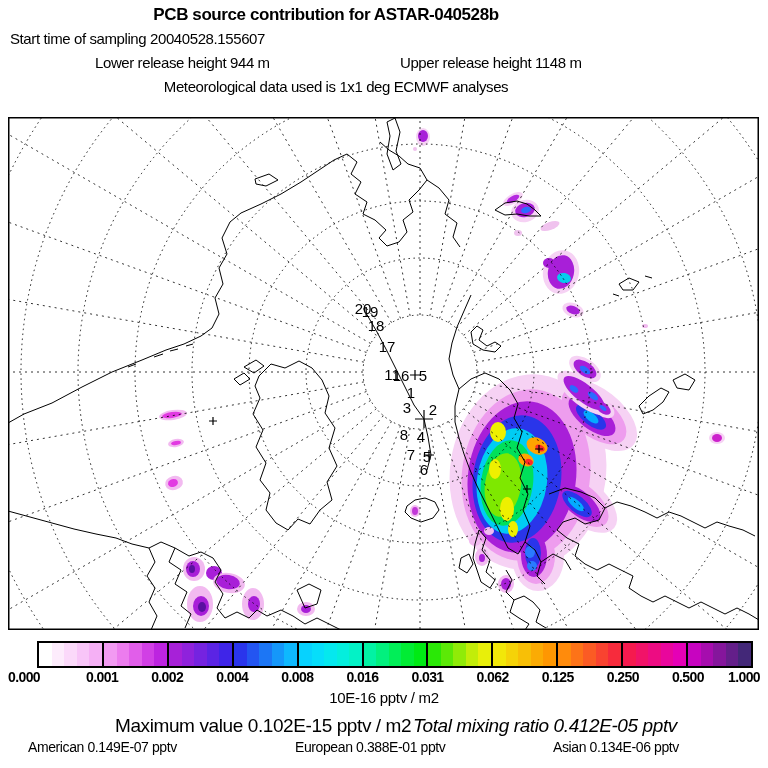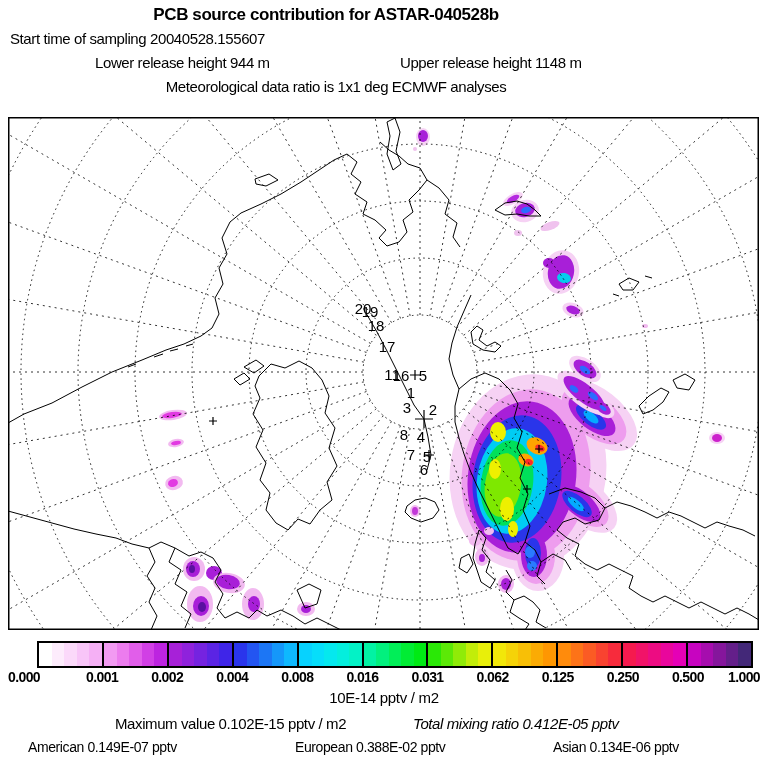--- a/index.html
+++ b/index.html
@@ -15,38 +15,38 @@
   #row4{top:78px;left:0;width:672px;text-align:center;font-size:15px;}
   #map{top:117px;left:8px;}
   #cbar{top:641px;left:37px;width:716px;height:27px;display:flex;
         border:2px solid #000;box-sizing:border-box;}
   .cbseg{flex:1 1 0;border-left:2px solid #000;}
   .cbseg:first-child{border-left:none;}
   #cbticks{top:669px;left:0;width:648px;height:17px;}
   #cbticks span{position:absolute;transform:translateX(-50%);
         font-size:14px;font-weight:bold;letter-spacing:-0.6px;white-space:nowrap;}
   #cbunit{top:689px;left:0;width:768px;text-align:center;font-size:15px;letter-spacing:-0.3px;}
-  #stats{top:715px;left:0;width:633px;height:18px;font-size:15px;}
+  #stats{top:715px;left:0;width:633px;height:18px;font-size:19px;}
   #stats .a{left:115px;} #stats .b{left:413px;font-style:italic;}
   #regions{top:739px;left:0;width:768px;height:16px;font-size:14px;}
   #regions .a{left:28px;} #regions .b{left:295px;} #regions .c{left:553px;}
   svg text{font-family:"Liberation Sans",sans-serif;}
 </style>
 </head>
 <body>
 
 <div id="title" class="abs hdr">PCB source contribution for ASTAR-040528b</div>
 <div id="row2" class="abs">
   <span class="abs hdr a">Start time of sampling 20040528.155607</span>
 </div>
 <div id="row3" class="abs">
   <span class="abs hdr a">Lower release height  944 m</span>
   <span class="abs hdr b">Upper release height 1148 m</span>
 </div>
-<div id="row4" class="abs hdr">Meteorological data ratio is 1x1 deg ECMWF analyses</div>
+<div id="row4" class="abs hdr">Meteorological data used is 1x1 deg ECMWF analyses</div>
 
 <svg id="map" class="abs" width="751" height="513" viewBox="0 0 751 513">
   <g id="plume">
       <ellipse fill="#f6d2f4" cx="520" cy="355" rx="78" ry="98" transform="rotate(8 520 355)"></ellipse>
       <ellipse fill="#f6d2f4" cx="588" cy="298" rx="48" ry="26" transform="rotate(38 588 298)"></ellipse>
       <ellipse fill="#f6d2f4" cx="574" cy="384" rx="42" ry="22" transform="rotate(40 574 384)"></ellipse>
       <ellipse fill="#f6d2f4" cx="530" cy="440" rx="26" ry="34" transform="rotate(0 530 440)"></ellipse>
       <ellipse fill="#f6d2f4" cx="500" cy="298" rx="32" ry="22" transform="rotate(30 500 298)"></ellipse>
       <ellipse fill="#ee9dee" cx="518" cy="358" rx="64" ry="86" transform="rotate(8 518 358)"></ellipse>
       <ellipse fill="#ee9dee" cx="586" cy="299" rx="38" ry="20" transform="rotate(38 586 299)"></ellipse>
@@ -254,23 +254,23 @@
     <span style="left: 232.273px;">0.004</span>
     <span style="left: 297.364px;">0.008</span>
     <span style="left: 362.455px;">0.016</span>
     <span style="left: 427.545px;">0.031</span>
     <span style="left: 492.636px;">0.062</span>
     <span style="left: 557.727px;">0.125</span>
     <span style="left: 622.818px;">0.250</span>
     <span style="left: 687.909px;">0.500</span>
     <span style="left: 744px;">1.000</span>
   </div>
-<div id="cbunit" class="abs hdr">10E-14 pptv / m2</div>
+<div id="cbunit" class="abs hdr">10E-16 pptv / m2</div>
 
 <div id="stats" class="abs">
   <span class="abs hdr a">Maximum value  0.102E-15 pptv / m2</span>
   <span class="abs hdr b">Total mixing ratio  0.412E-05 pptv</span>
 </div>
 <div id="regions" class="abs">
   <span class="abs hdr a">American  0.149E-07 pptv</span>
-  <span class="abs hdr b">European  0.388E-02 pptv</span>
+  <span class="abs hdr b">European  0.388E-01 pptv</span>
   <span class="abs hdr c">Asian  0.134E-06 pptv</span>
 </div>
 
 </body></html>

